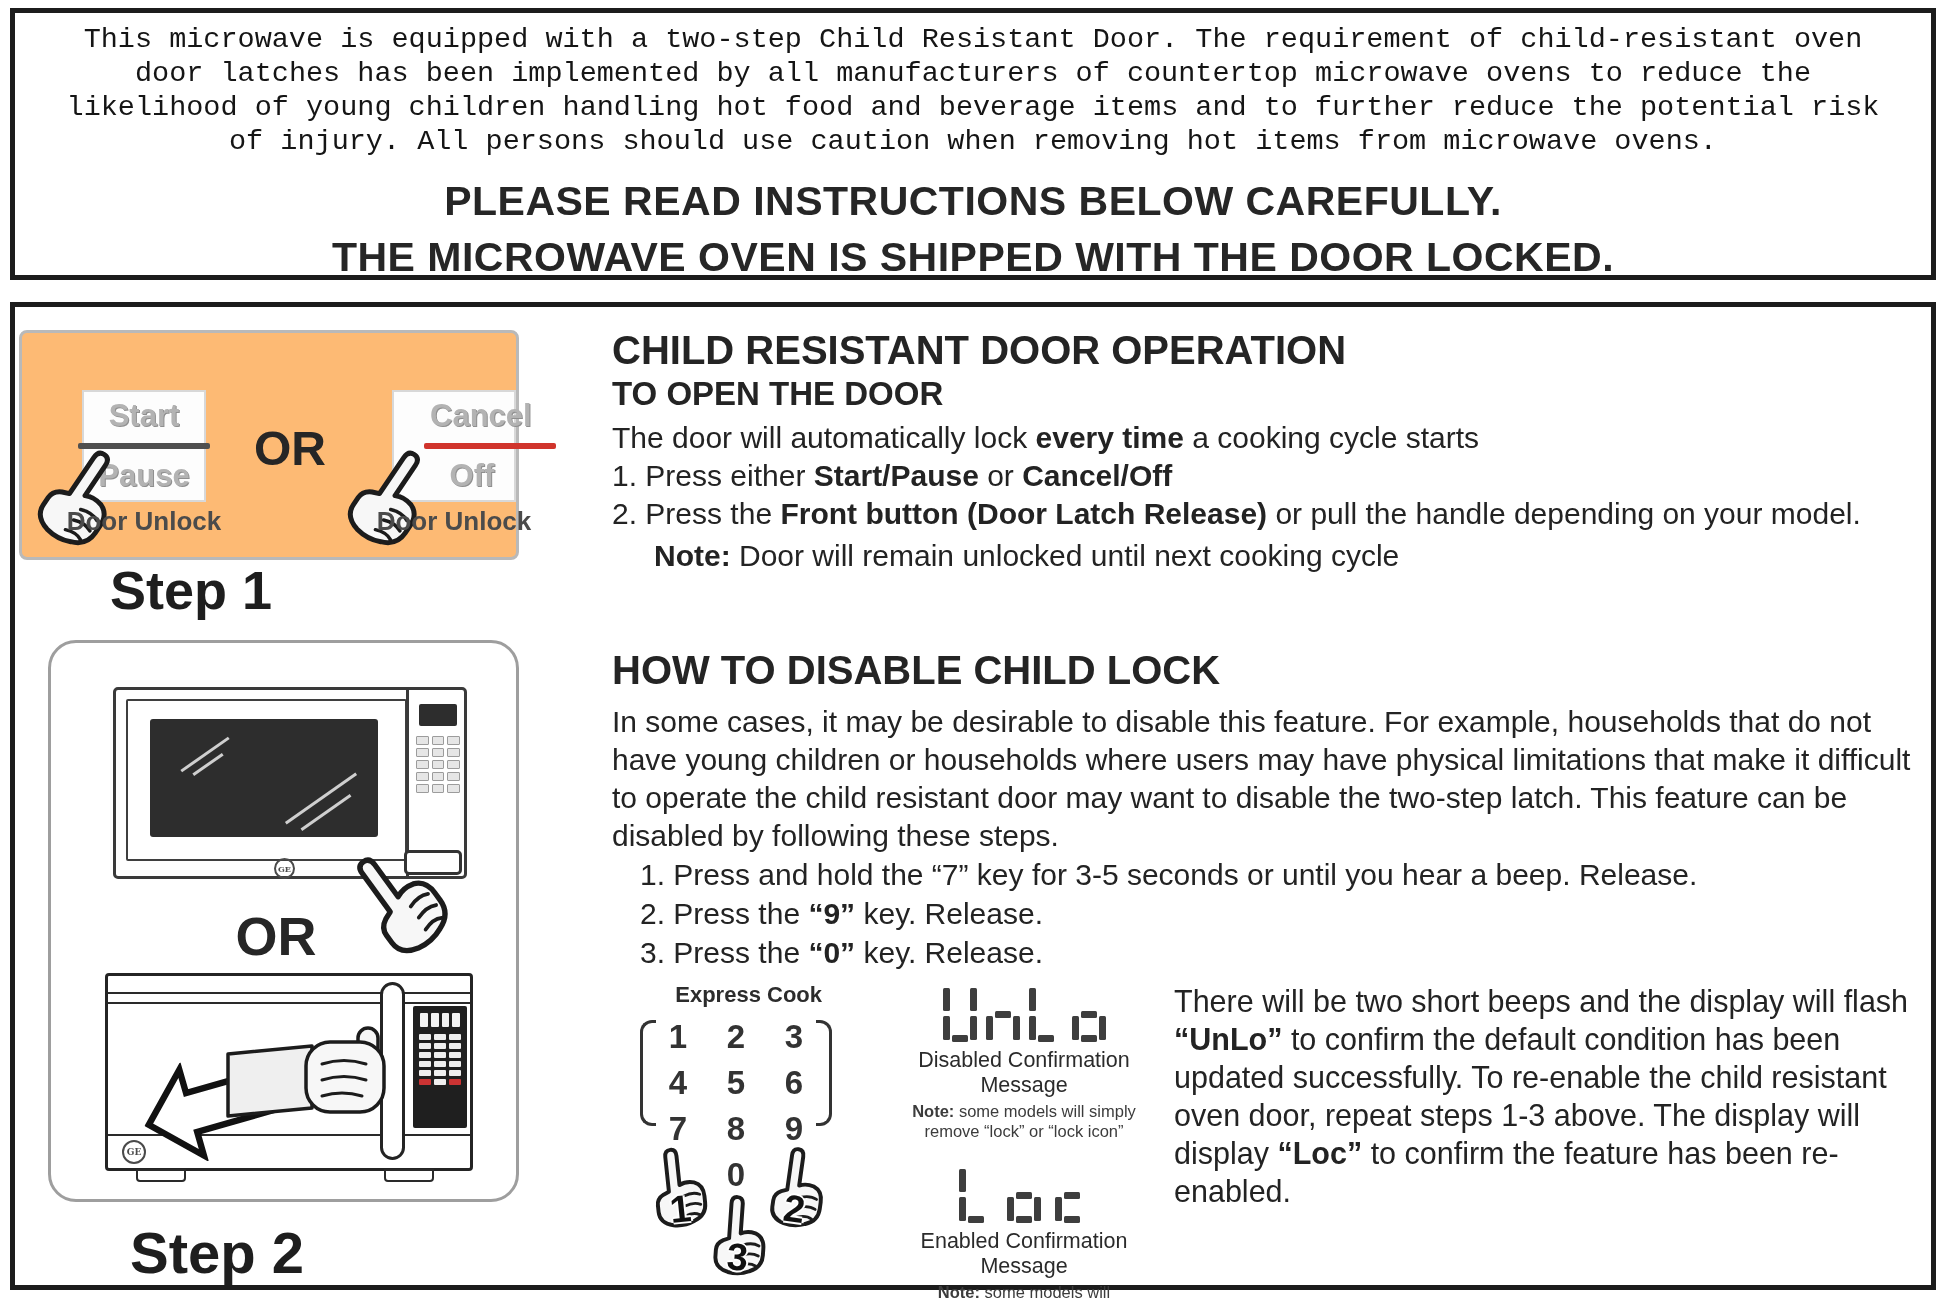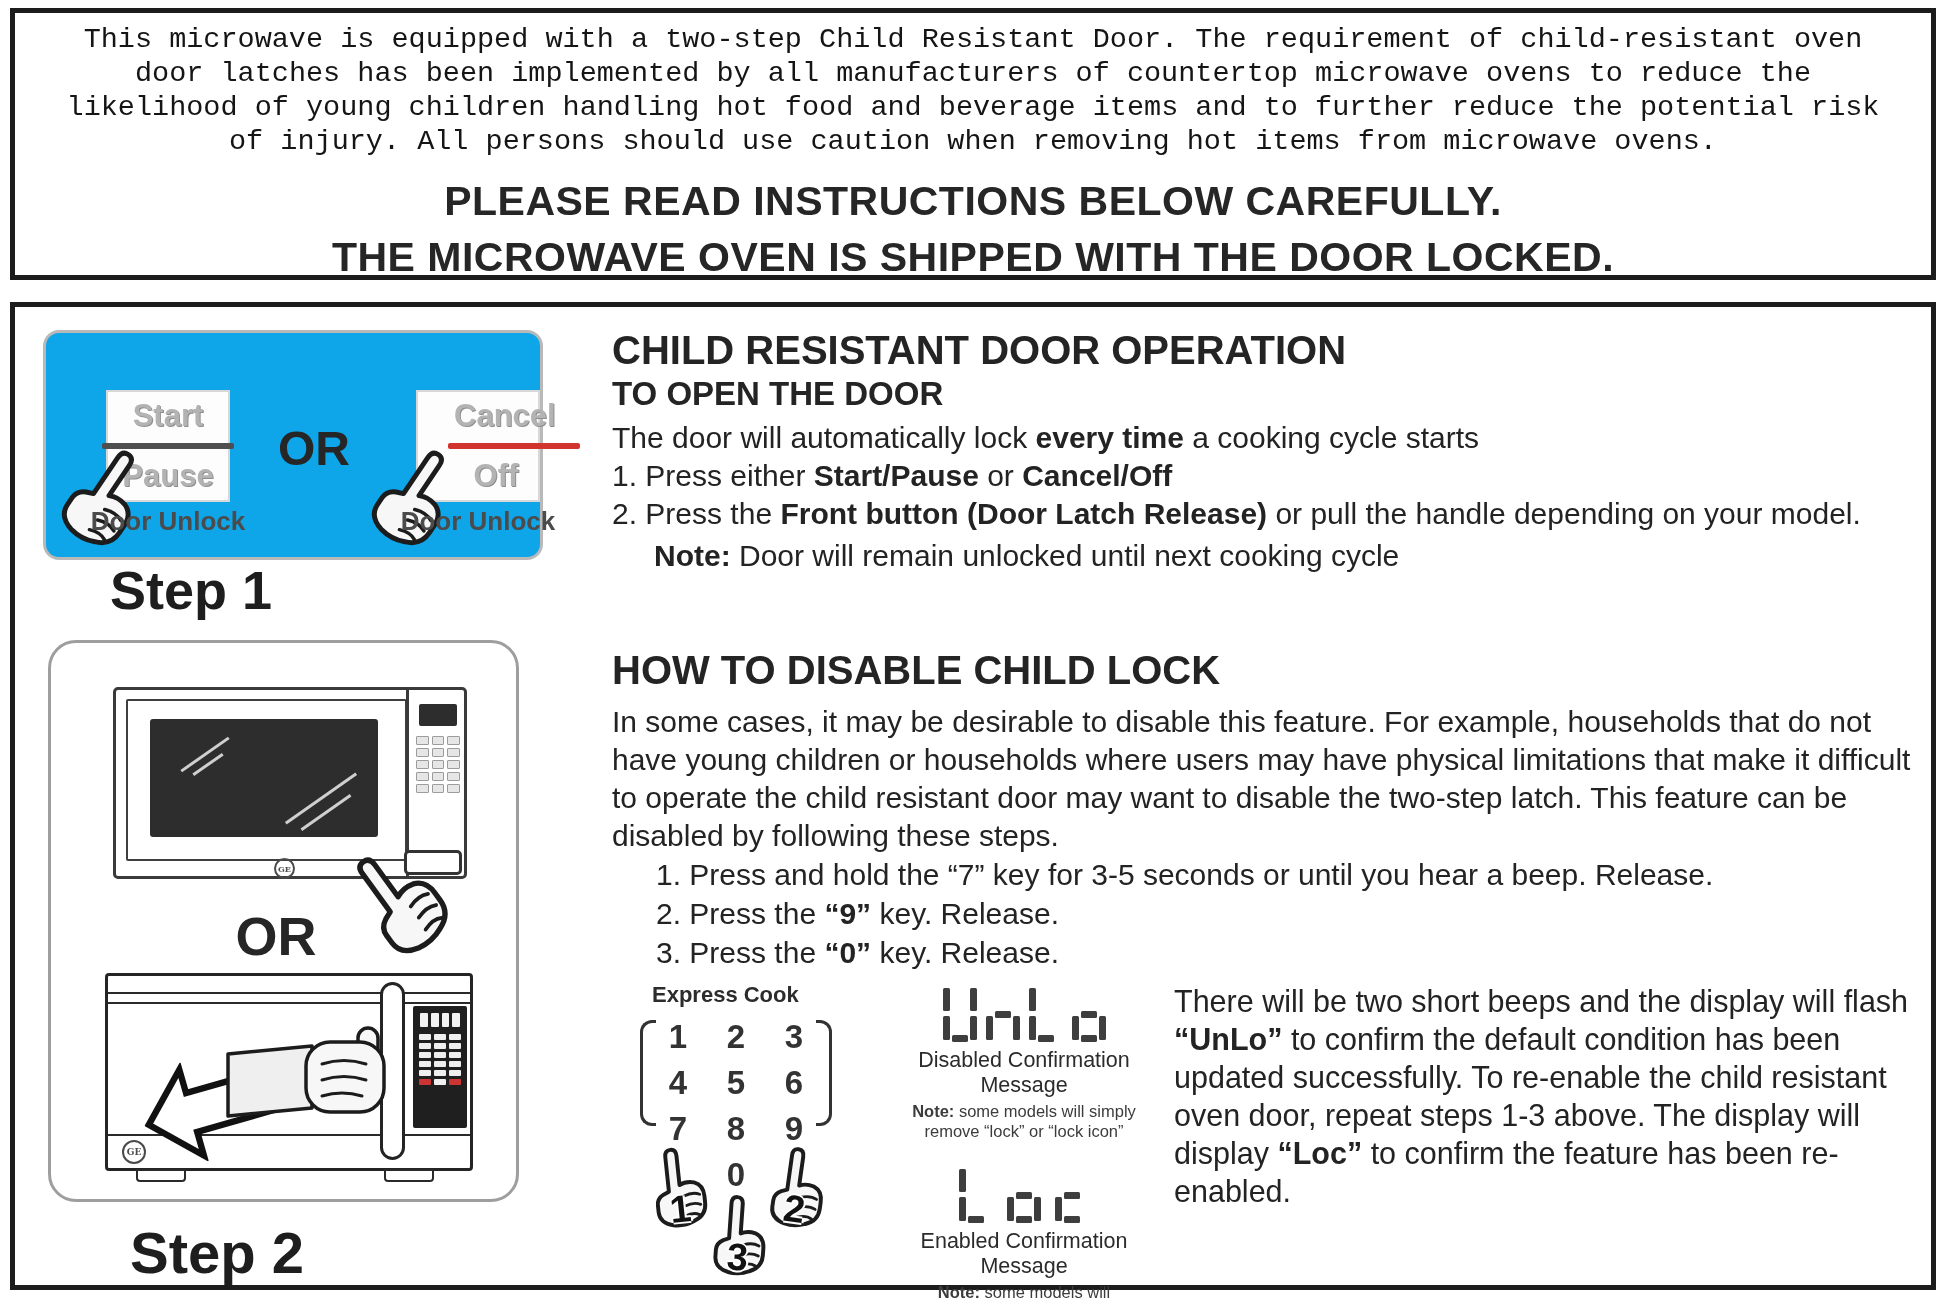--- a/index.html
+++ b/index.html
@@ -8,22 +8,22 @@
   .box{position:absolute;border:5px solid #1c1c1c;background:#fff;box-sizing:border-box;}
   .box-top{left:10px;top:8px;width:1926px;height:272px;}
   .box-main{left:10px;top:302px;width:1926px;height:988px;}
 
   
   .notice{margin:10px 26px 0;text-align:center;font-size:28.5px;line-height:34px;color:#151515;font-family:Liberation Mono, monospace;}
   .warn{text-align:center;font-weight:bold;font-size:41px;line-height:56px;color:#262626;letter-spacing:.5px;}
   .warn-1{margin-top:14px;}
 
   
-  .step1-panel{position:absolute;left:28px;top:23px;width:494px;height:224px;
-               border:3px solid #b9b9b9;border-radius:16px;background:#0ea5e9;}
+  .step1-panel{position:absolute;left:4px;top:23px;width:494px;height:224px;
+               border:3px solid #b9b9b9;border-radius:8px;background:#fdba74;}
   .demo-btn{position:absolute;top:57px;width:124px;height:112px;border:2px solid #d8d8d8;
             background:#fdfdfd;box-sizing:border-box;text-align:center;
             display:flex;flex-direction:column;justify-content:space-between;padding:6px 0;}
   .btn-start{left:60px;}
   .btn-cancel{left:370px;padding-left:36px;}
   .demo-btn span{font-weight:bold;font-size:31px;color:#b3b3b3;text-shadow:1px 1px 0 #8f8f8f;}
   .divider{display:block;height:6px;width:132px;margin-left:-6px;border-radius:2px;}
   .divider-dark{background:#4f4f4f;}
   .divider-red{background:#d0342c;}
   .or{position:absolute;font-weight:800;color:#262626;}
@@ -86,26 +86,26 @@
   .foot.f1{left:28px;} .foot.f2{left:276px;}
   .ge-2{left:14px;top:164px;width:20px;height:20px;font-size:9px;}
 
   
   .right-col{position:absolute;left:597px;top:20px;width:1310px;}
   .right-col h1{margin:0;font-size:40px;line-height:46px;color:#242424;}
   .right-col h2{margin:2px 0 6px;font-size:33px;line-height:38px;color:#242424;}
   .right-col p{margin:0;font-size:30px;line-height:38px;color:#232323;}
   .p-note{margin-left:42px !important;margin-top:4px !important;}
   .h-disable{margin-top:72px !important;margin-bottom:10px !important;}
-  .dsteps p{margin-left:44px;line-height:39px;}
+  .dsteps p{margin-left:28px;line-height:39px;}
   .bottom-row{display:flex;align-items:flex-start;margin-top:10px;}
 
   
   .keypad{margin-left:34px;width:200px;flex:none;position:relative;}
-  .kp-label{font-weight:bold;font-size:22px;color:#2c2c2c;text-align:left;width:170px;margin-left:6px;}
+  .kp-label{font-weight:bold;font-size:22px;color:#2c2c2c;text-align:right;width:170px;margin-left:6px;}
   .kp-grid{position:relative;width:160px;margin:6px 0 0 10px;}
   .kp-row{display:flex;justify-content:space-between;height:46px;align-items:center;}
   .kp-row span{width:44px;text-align:center;font-size:33px;font-weight:bold;color:#333;}
   .kp-row4{justify-content:center;}
   .bracket{position:absolute;top:6px;height:106px;width:16px;border:3px solid #333;box-sizing:border-box;}
   .bracket.bl{left:-16px;border-right:none;border-radius:12px 0 0 12px;}
   .bracket.br{right:-16px;border-left:none;border-radius:0 12px 12px 0;}
   .kp-hand{position:absolute;width:72px;height:96px;}
   .kp-hand .hand{left:0;top:0;width:72px;height:96px;}
   .kp-hand b{position:absolute;left:26px;top:44px;font-size:38px;font-weight:800;color:#111;

